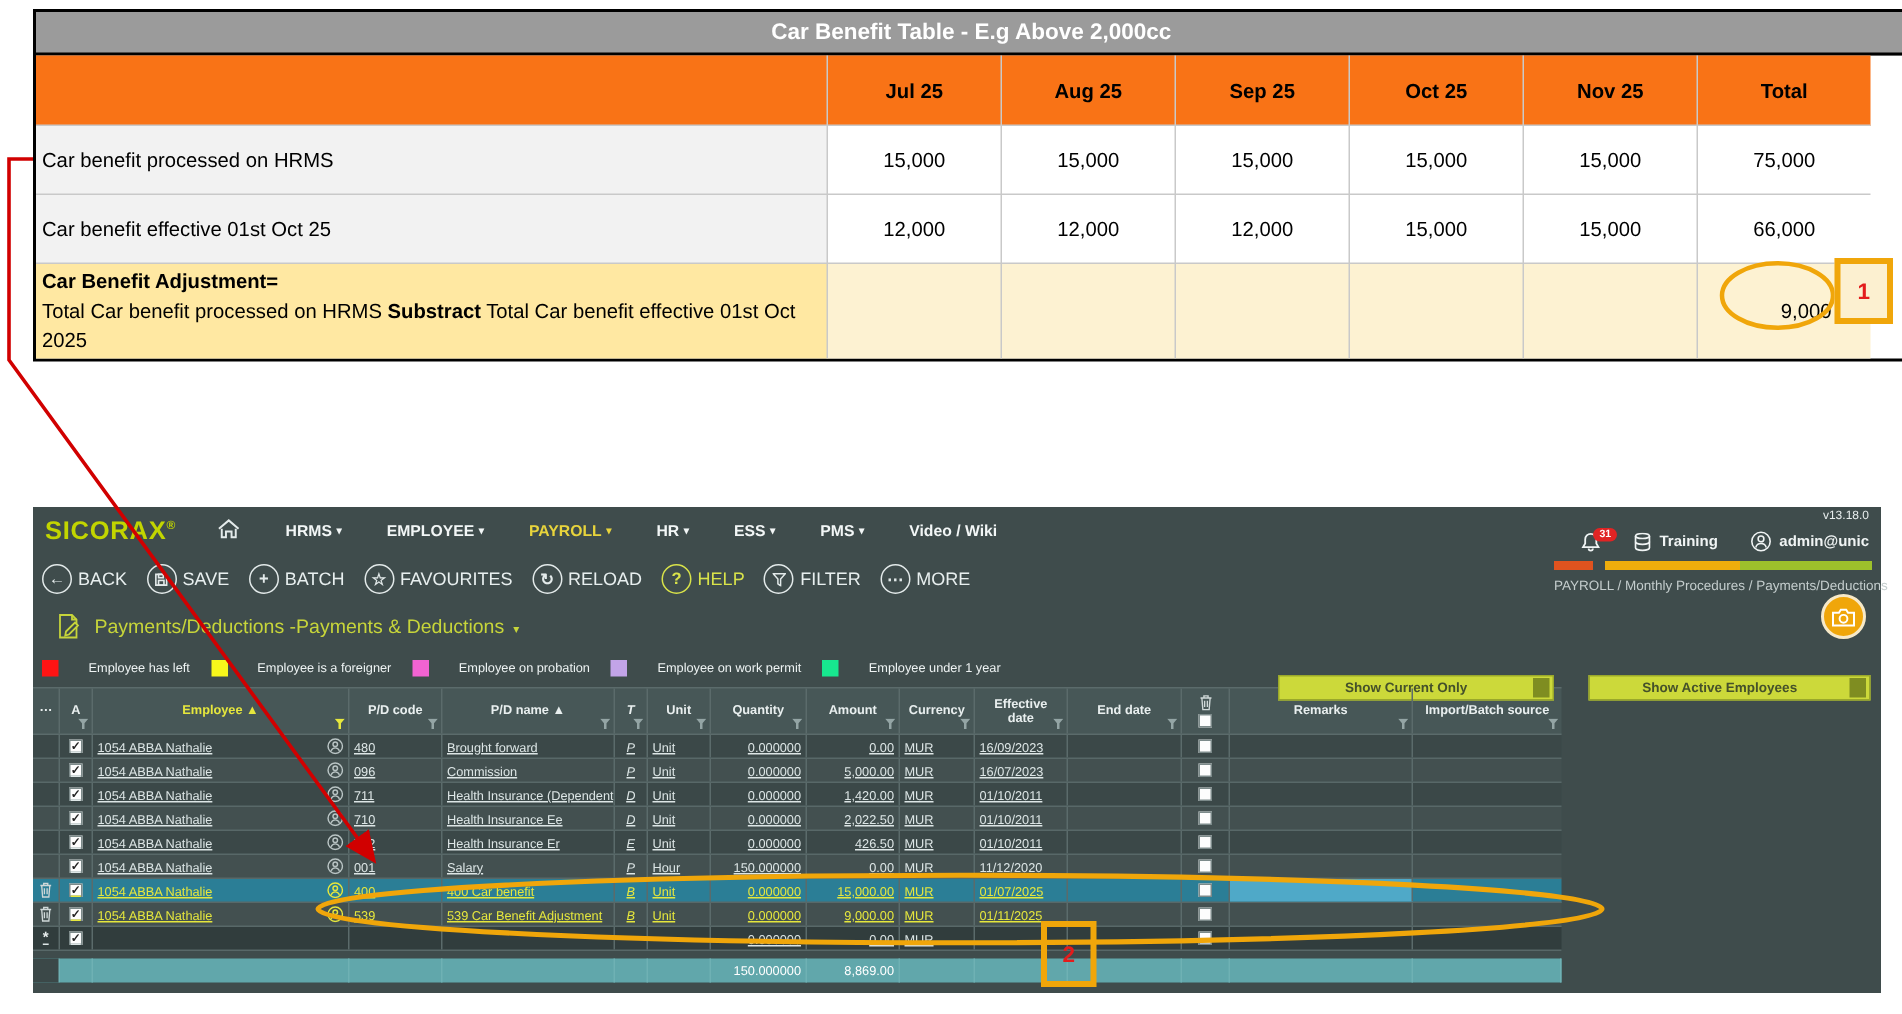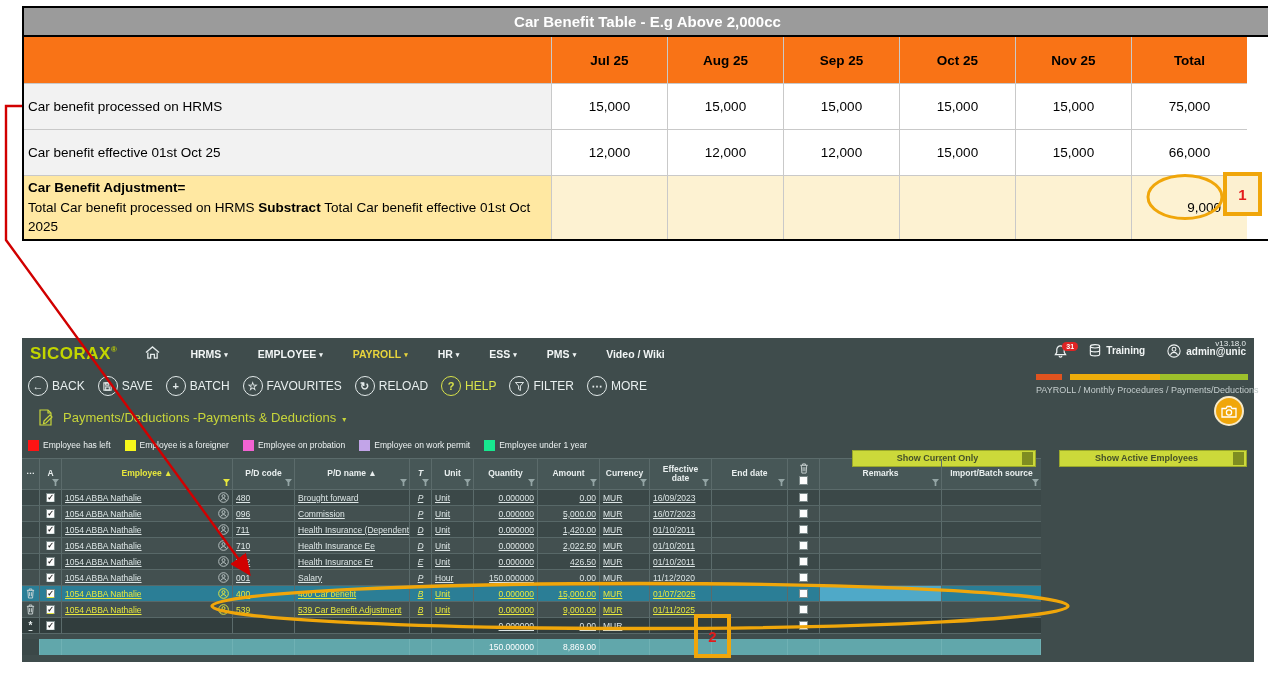--- a/index.html
+++ b/index.html
@@ -27,21 +27,21 @@
 
   
   .navbar { height:30px; display:flex; align-items:center; padding:16px 8px; position:relative; }
   .logo { color:#c2d500; font-weight:bold; font-size:17px; letter-spacing:.5px; }
   .logo sup { font-size:8px; color:#c2d500; }
   .home { margin-left:28px; }
   .nav-items { display:flex; align-items:center; margin-left:30px; gap:30px; }
   .nav-item { font-weight:bold; font-size:10.5px; color:#f2f6f6; cursor:pointer; white-space:nowrap; }
   .nav-item .caret { font-size:7px; vertical-align:1px; margin-left:3px; }
   .nav-item.active { color:#e8d43c; }
-  .nav-right { position:absolute; right:8px; top:0; height:30px; display:flex; align-items:flex-start; gap:22px; padding-top:6px; }
+  .nav-right { position:absolute; right:8px; top:0; height:30px; display:flex; align-items:flex-end; gap:22px; padding-top:6px; }
   .version { position:absolute; right:8px; top:1px; font-size:8px; color:#e8eeee; }
   .nr-item { display:flex; align-items:center; gap:5px; font-weight:bold; font-size:10px; color:#f0f4f4; }
   .bell-wrap { position:relative; }
   .badge-31 { position:absolute; left:8px; top:-2px; background:#e02424; color:#fff; border-radius:6px; font-size:7px; font-weight:bold; padding:1px 4px; line-height:1; }
 
   
   .toolbar { height:32px; display:flex; align-items:center; padding-left:6px; gap:13px; position:relative; }
   .tbtn { display:flex; align-items:center; gap:4px; cursor:pointer; }
   .tbtn .circ { width:20px; height:20px; border:1.6px solid #e3eaea; border-radius:50%; display:flex; align-items:center; justify-content:center; font-size:11px; font-weight:bold; color:#e3eaea; }
   .tbtn .lbl { font-size:12px; font-weight:normal; color:#e8efef; }
@@ -56,21 +56,21 @@
   .breadcrumb { margin-top:5px; font-size:9px; color:#c4cdcd; text-align:right; white-space:nowrap; }
   .fab { position:absolute; right:10px; top:58px; width:30px; height:30px; border-radius:50%; background:#f0a60a; border:2px solid #f7e9c8; display:flex; align-items:center; justify-content:center; z-index:3; }
 
   
   .title-row { height:30px; display:flex; align-items:center; padding-left:16px; gap:9px; }
   .page-title { color:#c7d53a; font-size:13px; }
   .page-title .caret { font-size:8px; margin-left:6px; }
 
   
   .legend-row { height:26px; display:flex; align-items:center; padding-left:6px; gap:14px; position:relative; }
-  .leg-item { display:flex; align-items:center; gap:4px; }
+  .leg-item { display:flex; align-items:center; gap:20px; }
   .leg-sw { width:11px; height:11px; }
   .leg-lb { font-size:8.5px; color:#eef3f3; }
   .toggle-btn { position:absolute; height:17px; background:#ccd93a; border:1px solid #9aa82a; display:flex; align-items:center; cursor:pointer;margin-top:26px; }
   .toggle-btn .tg-lbl { flex:1; text-align:center; font-size:9px; font-weight:bold; color:#45512a; }
   .toggle-btn .tg-handle { width:11px; height:13px; background:#7f8d21; margin-right:2px; }
   .btn-current { left:830px; width:184px; }
   .btn-active { left:1037px; width:188px; }
 
   
   .grid { width:1019px; font-size:8.5px; }

